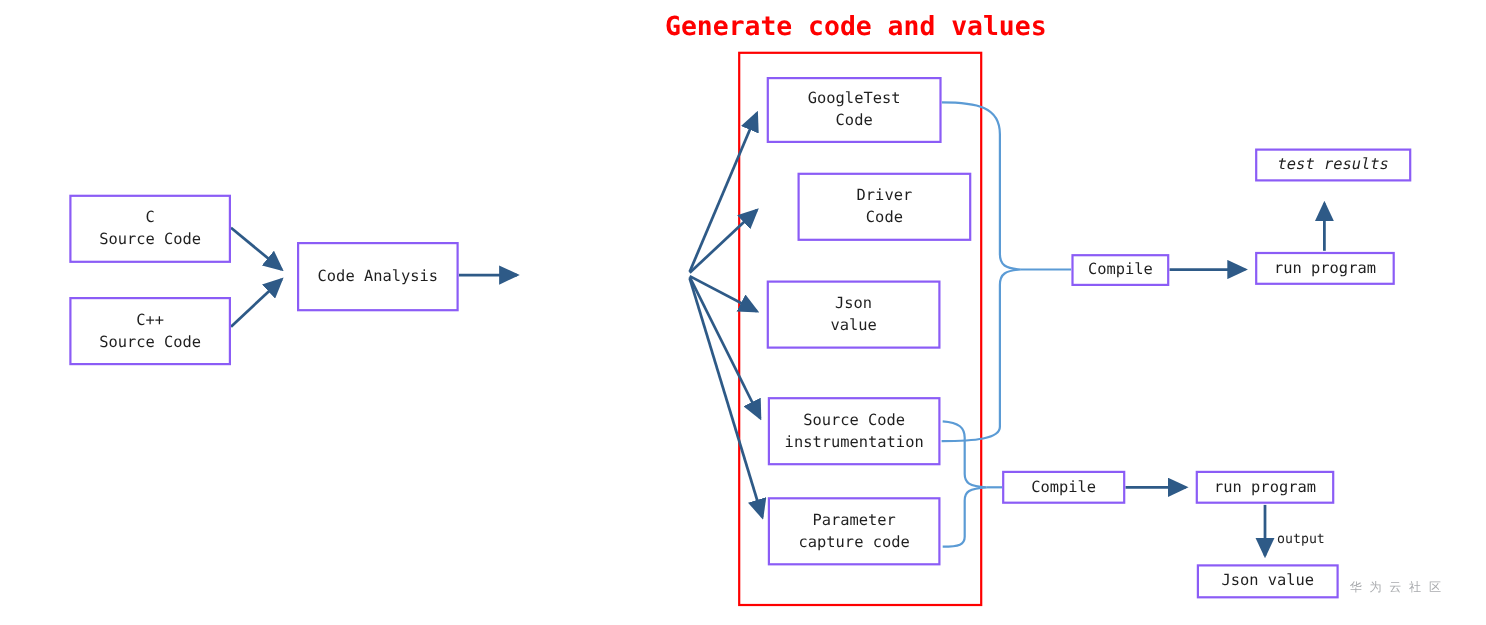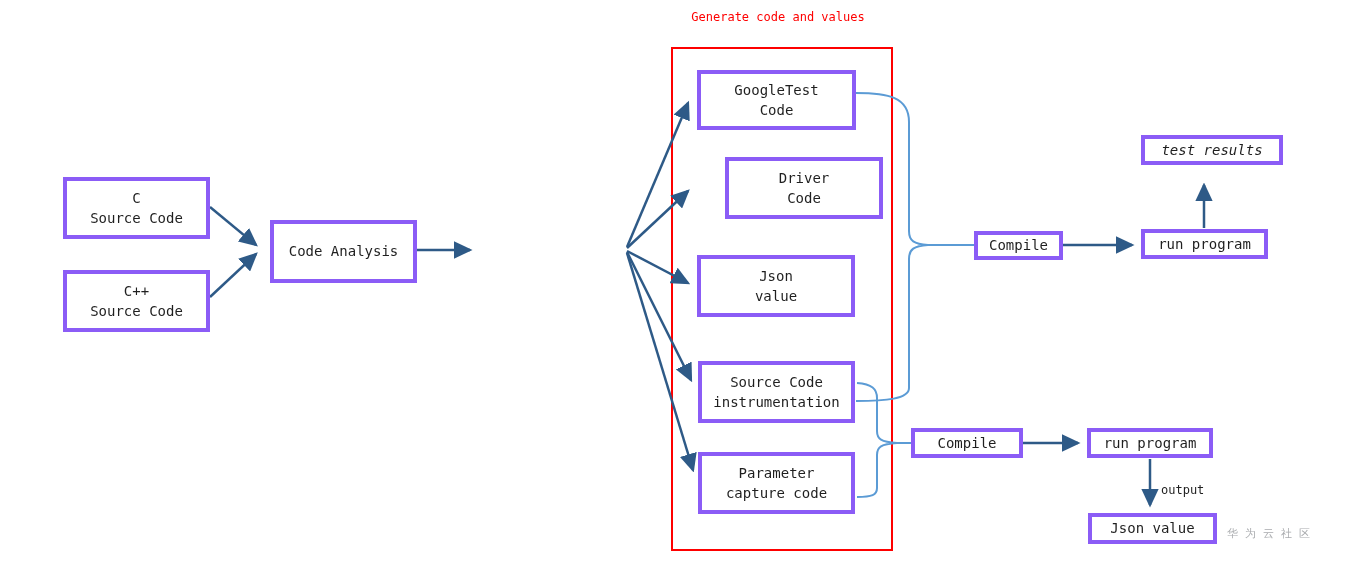--- a/index.html
+++ b/index.html
@@ -27,30 +27,30 @@
     width: 218px; height: 500px;
     border: 2px solid #fe0000;
     z-index: 1;
     background: transparent;
   }
   .diagram-title {
     position: absolute;
     left: 603px; top: 10px;
     width: 350px;
     text-align: center;
-    font-size: 12px;
-    font-weight: normal;
+    font-size: 24px;
+    font-weight: bold;
     color: #fe0000;
     z-index: 3;
     letter-spacing: 0px;
   }
   .node {
     position: absolute;
     box-sizing: border-box;
-    border: 4px solid #8b5cf6;
+    border: 2px solid #8b5cf6;
     background: #ffffff;
     color: #1f1f1f;
     display: flex;
     align-items: center;
     justify-content: center;
     text-align: center;
     font-size: 14px;
     line-height: 1.45;
     white-space: pre-line;
     z-index: 3;

